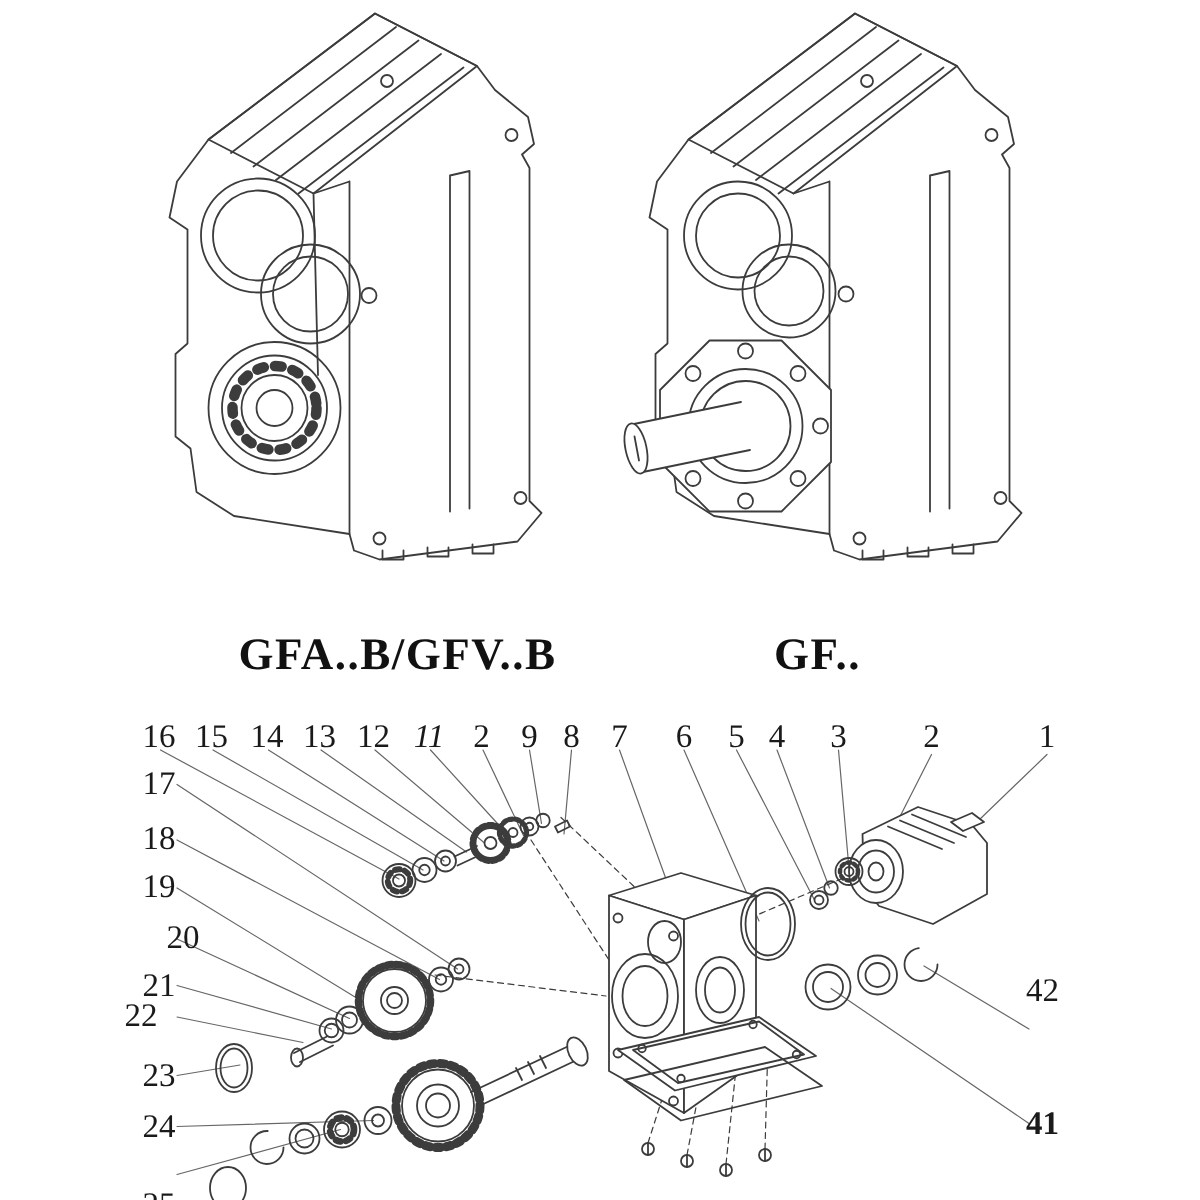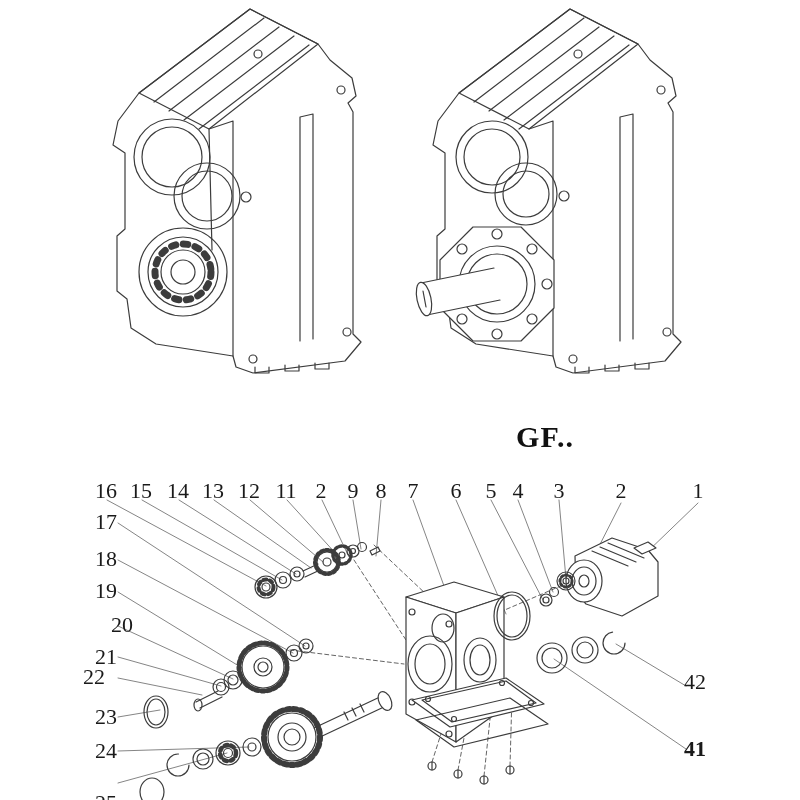--- a/index.html
+++ b/index.html
@@ -207,28 +207,29 @@
               <path d="M484,776 L484,784"></path>
           <circle cx="510" cy="770" r="4"></circle>
               <path d="M510,766 L510,774"></path>
         </g>
       </g>
 
     </g>
   </g>
 </svg>
 
+<div class="model-label" style="left:265px;top:437px;">GFA..B/GFV..B</div>
 <div class="model-label" style="left:545px;top:437px;">GF..</div>
 
 <span class="callout" style="left:106px;top:491px;">16</span>
 <span class="callout" style="left:141px;top:491px;">15</span>
 <span class="callout" style="left:178px;top:491px;">14</span>
 <span class="callout" style="left:213px;top:491px;">13</span>
 <span class="callout" style="left:249px;top:491px;">12</span>
-<span class="callout" style="left:286px;top:491px;">11</span>
+<span class="callout" style="left:286px;top:491px;font-style:italic;">11</span>
 <span class="callout" style="left:321px;top:491px;">2</span>
 <span class="callout" style="left:353px;top:491px;">9</span>
 <span class="callout" style="left:381px;top:491px;">8</span>
 <span class="callout" style="left:413px;top:491px;">7</span>
 <span class="callout" style="left:456px;top:491px;">6</span>
 <span class="callout" style="left:491px;top:491px;">5</span>
 <span class="callout" style="left:518px;top:491px;">4</span>
 <span class="callout" style="left:559px;top:491px;">3</span>
 <span class="callout" style="left:621px;top:491px;">2</span>
 <span class="callout" style="left:698px;top:491px;">1</span>
@@ -236,16 +237,16 @@
 <span class="callout" style="left:106px;top:522px;">17</span>
 <span class="callout" style="left:106px;top:559px;">18</span>
 <span class="callout" style="left:106px;top:591px;">19</span>
 <span class="callout" style="left:106px;top:625px;margin-left:16px;">20</span>
 <span class="callout" style="left:106px;top:657px;">21</span>
 <span class="callout" style="left:94px;top:677px;">22</span>
 <span class="callout" style="left:106px;top:717px;">23</span>
 <span class="callout" style="left:106px;top:751px;">24</span>
 <span class="callout" style="left:106px;top:803px;">25</span>
 
-<span class="callout" style="left:695px;top:682px;">42</span>
+<span class="callout" style="left:695px;top:660px;">42</span>
 <span class="callout" style="left:695px;top:749px;font-weight:bold;">41</span>
 
 </div>
 
 </body></html>

